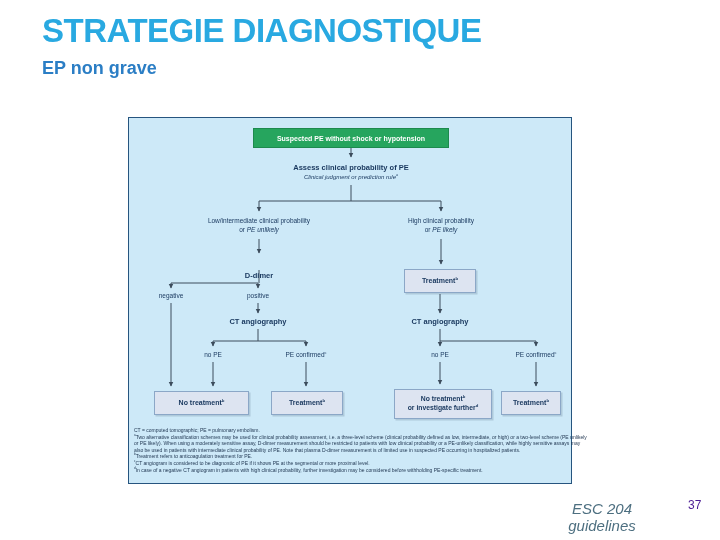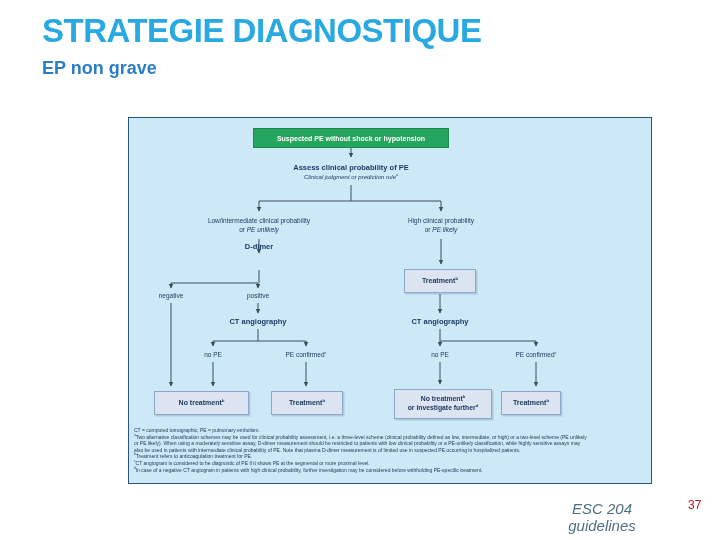--- a/index.html
+++ b/index.html
@@ -19,21 +19,21 @@
   }
   #slide-subtitle {
     position:absolute; left:42px; top:58px;
     font-size:18px; font-weight:bold;
     color:#2b7ec5;
   }
 
   
   .panel {
     position:absolute; left:128px; top:117px;
-    width:524px; height:367px;
+    width:444px; height:367px;
     background:#cde9f8;
     border:1.5px solid #26557f;
   }
   .panel svg { position:absolute; left:0; top:0; }
 
   .n { position:absolute; transform:translateX(-50%); text-align:center;
        white-space:nowrap; color:#17365d; font-size:6.5px; line-height:1.35; }
   .it { font-style:italic; }
   sup, .sup { font-size:62%; vertical-align:super; line-height:0; }
 
@@ -53,21 +53,21 @@
     display:flex; align-items:center; justify-content:center;
     color:#ffffff; font-weight:bold; font-size:7px;
   }
 
   #assess-title { left:222px; top:45px; font-weight:bold; font-size:7.5px; }
   #assess-sub   { left:222px; top:55px; font-style:italic; font-size:6px; }
 
   #label-low  { left:130px; top:99px; }
   #label-high { left:312px; top:99px; }
 
-  #d-dimer { left:130px; top:124px; font-weight:bold; font-size:7.5px; }
+  #d-dimer { left:130px; top:153px; font-weight:bold; font-size:7.5px; }
 
   #negative { left:42px;  top:174px; }
   #positive { left:129px; top:174px; }
 
   #ct-angio-left  { left:129px; top:199px; font-weight:bold; font-size:7.5px; }
   #ct-angio-right { left:311px; top:199px; font-weight:bold; font-size:7.5px; }
 
   #no-pe-left        { left:84px;  top:233px; }
   #pe-confirmed-left { left:177px; top:233px; }
   #no-pe-right        { left:311px; top:233px; }
@@ -84,21 +84,21 @@
     color:#1f3550; font-size:5px; line-height:1.32; text-align:left;
   }
   .footnotes p { margin:0; }
 
   #footer-source {
     position:absolute; left:552px; top:500px; width:100px;
     font-style:italic; font-size:15px; color:#4d6f80; text-align:center;
   }
   #page-number {
     position:absolute; left:688px; top:498px;
-    font-size:12px; color:#b91c1c;
+    font-size:12px; color:#4c1d95;
   }
 </style>
 </head>
 <body>
 
 <div class="slide">
 
   <div id="slide-subtitle">EP non grave</div>
   <div id="slide-title">STRATEGIE DIAGNOSTIQUE</div>
 

